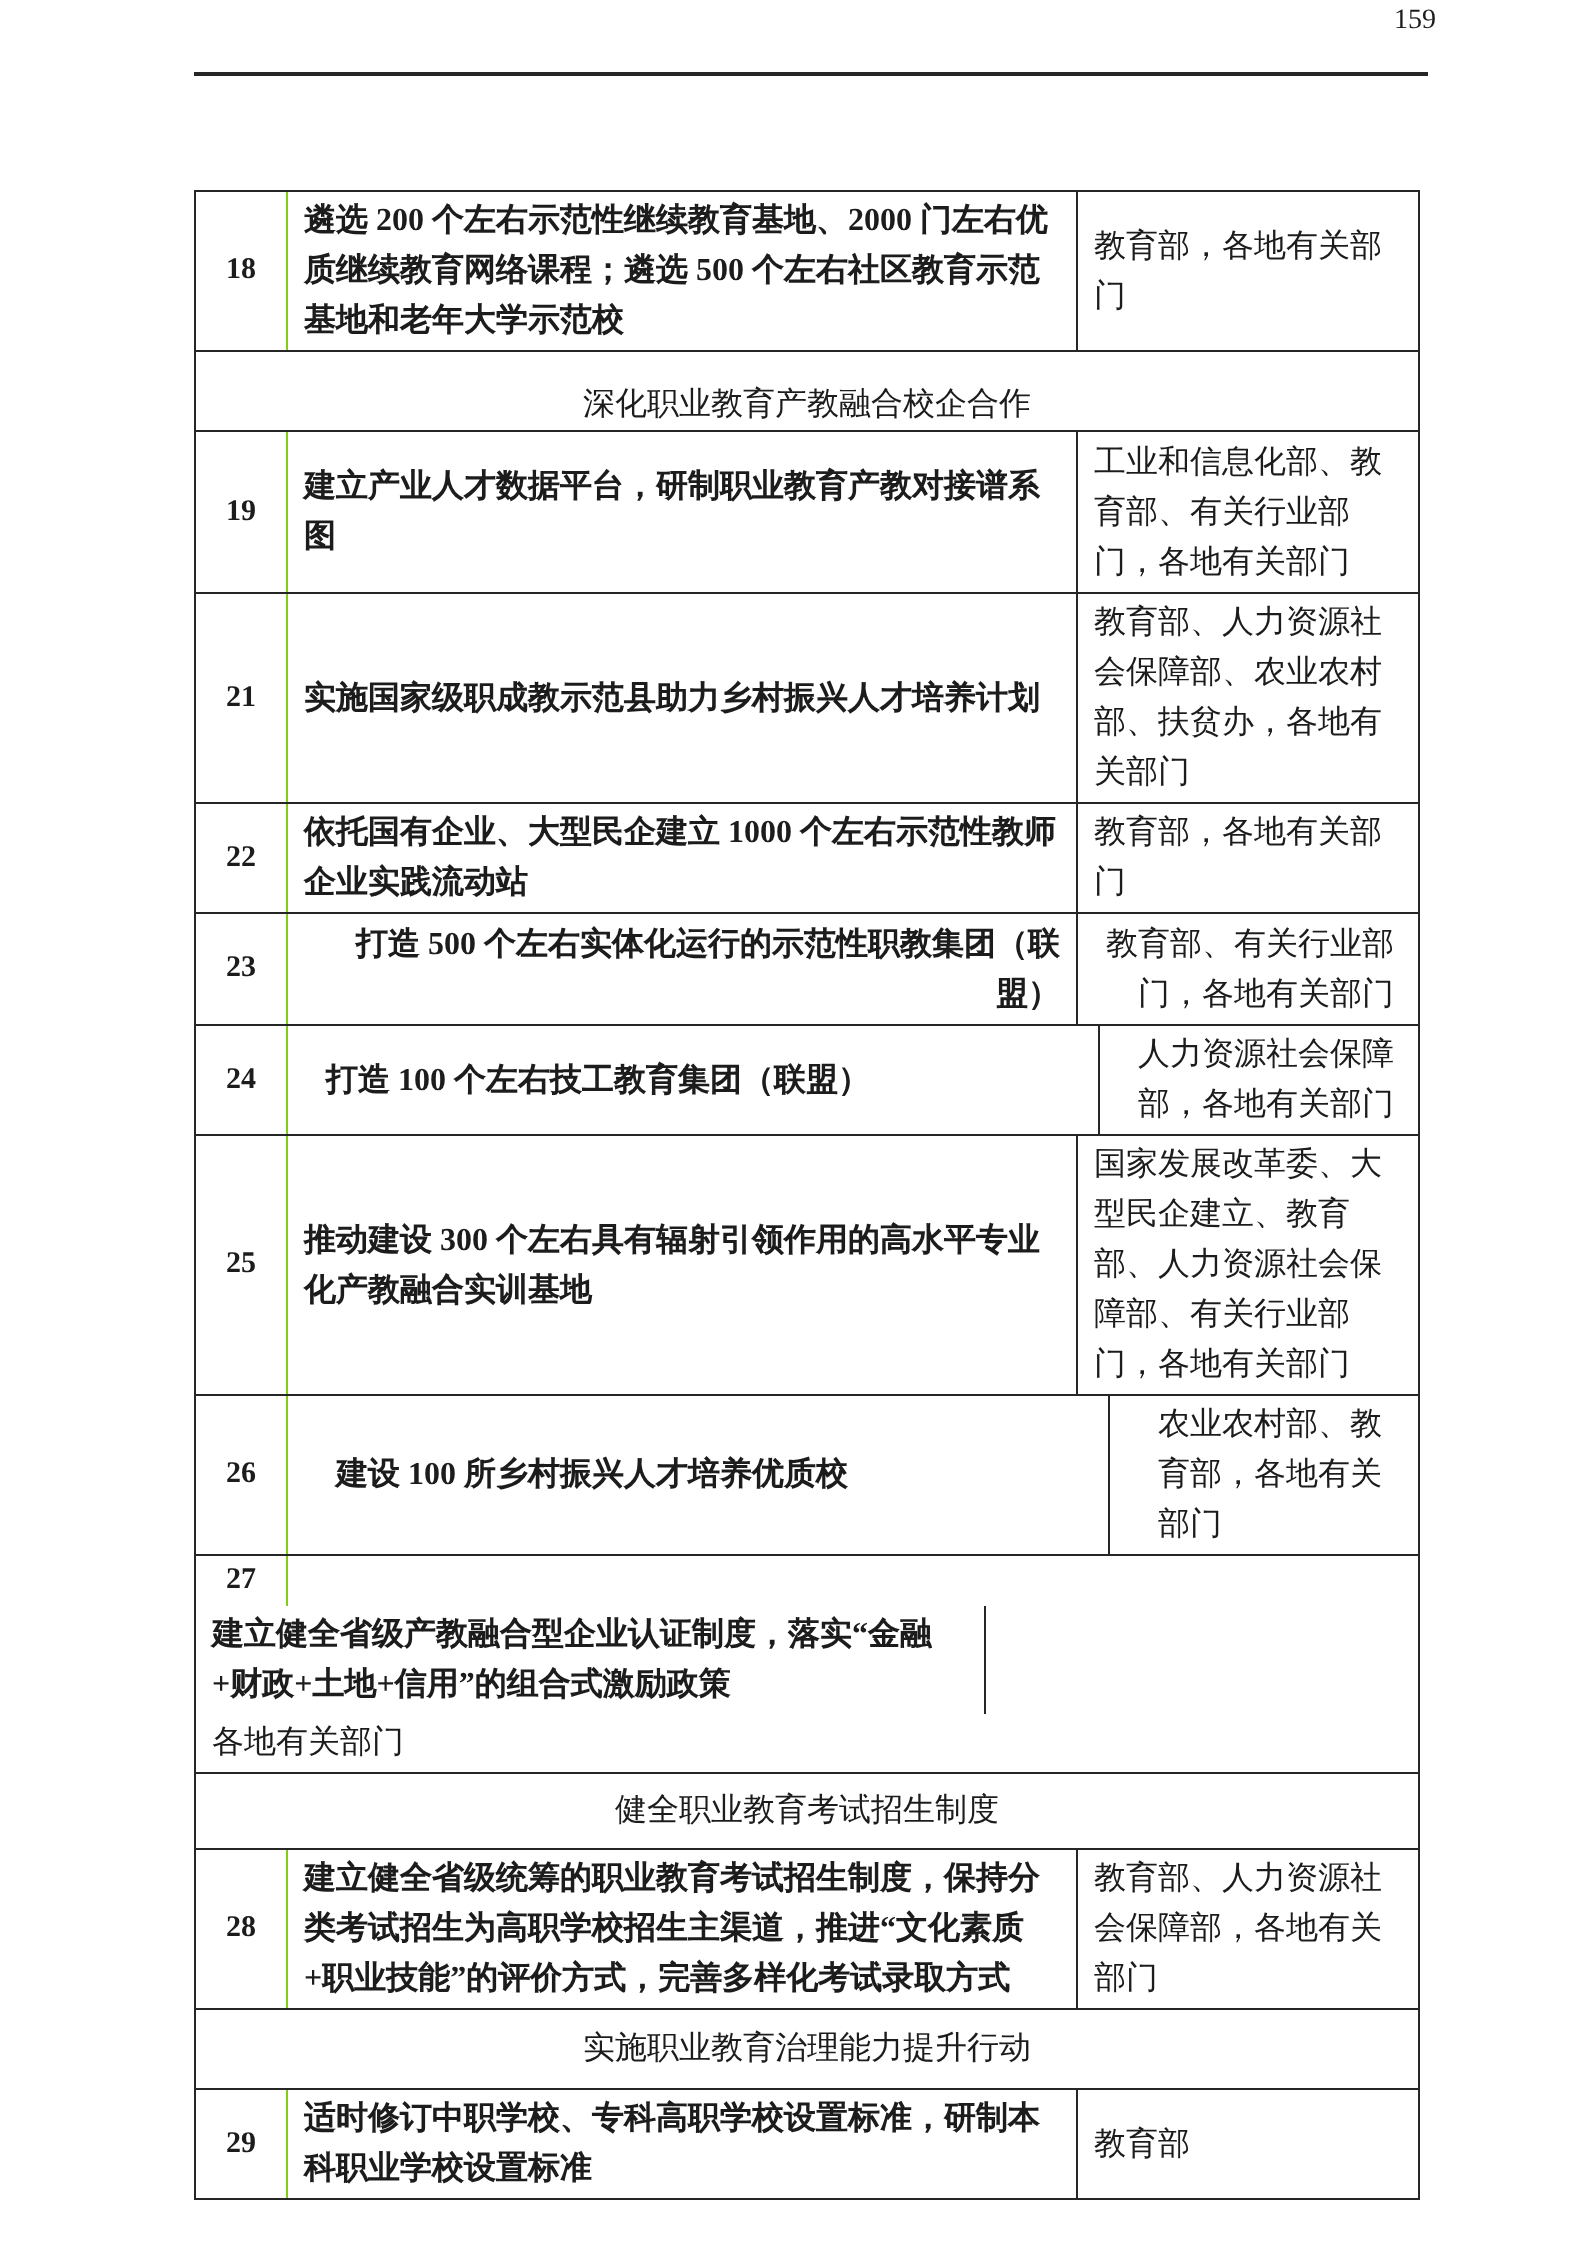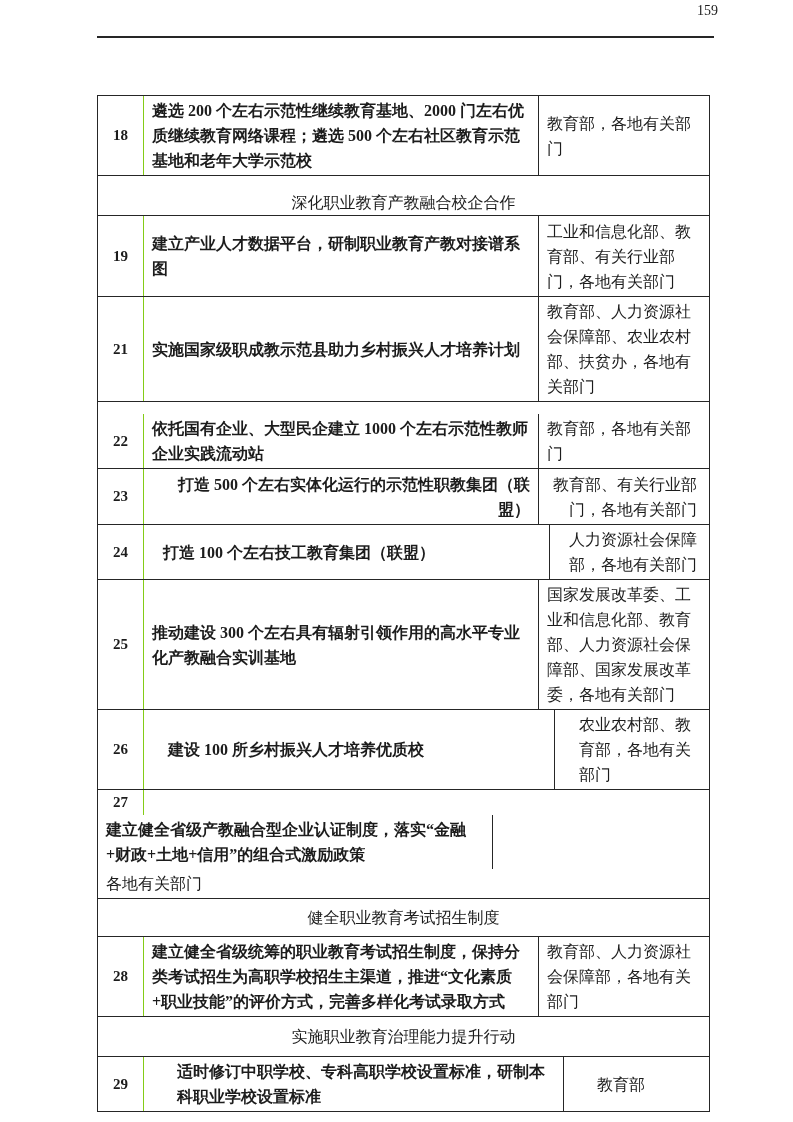--- a/index.html
+++ b/index.html
@@ -75,30 +75,30 @@
     flex: 1;
     justify-content: center;
     text-align: center;
   }
   
   .h-r18 { min-height: 77px; }
   .h-s1  { min-height: 40px; align-items: flex-end; }
   .h-r19 { min-height: 81px; }
   .h-r20 { min-height: 49px; }
   .h-r21 { min-height: 104px; }
-  .h-r22 { min-height: 47px; margin-top: 12px; }
+  .h-r22 { min-height: 47px; }
   .h-r23 { min-height: 56px; text-align: right; }
   .h-r24 { min-height: 49px; gap: 11px; }
   .h-r25 { min-height: 128px; }
   .h-r26 { min-height: 80px; gap: 16px; }
   .h-r27 { min-height: 54px; flex-direction: column; }
   .h-s2  { min-height: 38px; }
   .h-r28 { min-height: 73px; }
   .h-s3  { min-height: 40px; }
-  .h-r29 { min-height: 50px; gap: 25px; }
+  .h-r29 { min-height: 50px; }
 </style>
 </head>
 <body>
 
 <div class="page-number">159</div>
 <div class="header-rule"></div>
 
 <div class="doc-table">
 
   <div class="trow h-r18">
@@ -165,21 +165,21 @@
         <span>人力资源社会保障部，各地有关部门</span>
       </div>
   </div>
 
   <div class="trow h-r25">
     <div class="cell c-no">25</div>
     <div class="cell c-task">
         <span>推动建设 300 个左右具有辐射引领作用的高水平专业化产教融合实训基地</span>
       </div>
     <div class="cell c-dept">
-        <span>国家发展改革委、工业和信息化部、教育部、人力资源社会保障部、国家发展改革委，各地有关部门</span>
+        <span>国家发展改革委、大型民企建立、教育部、人力资源社会保障部、有关行业部门，各地有关部门</span>
       </div>
   </div>
 
   <div class="trow h-r26">
     <div class="cell c-no">26</div>
     <div class="cell c-task">
         <span>建设 100 所乡村振兴人才培养优质校</span>
       </div>
     <div class="cell c-dept">
         <span>农业农村部、教育部，各地有关部门</span>

